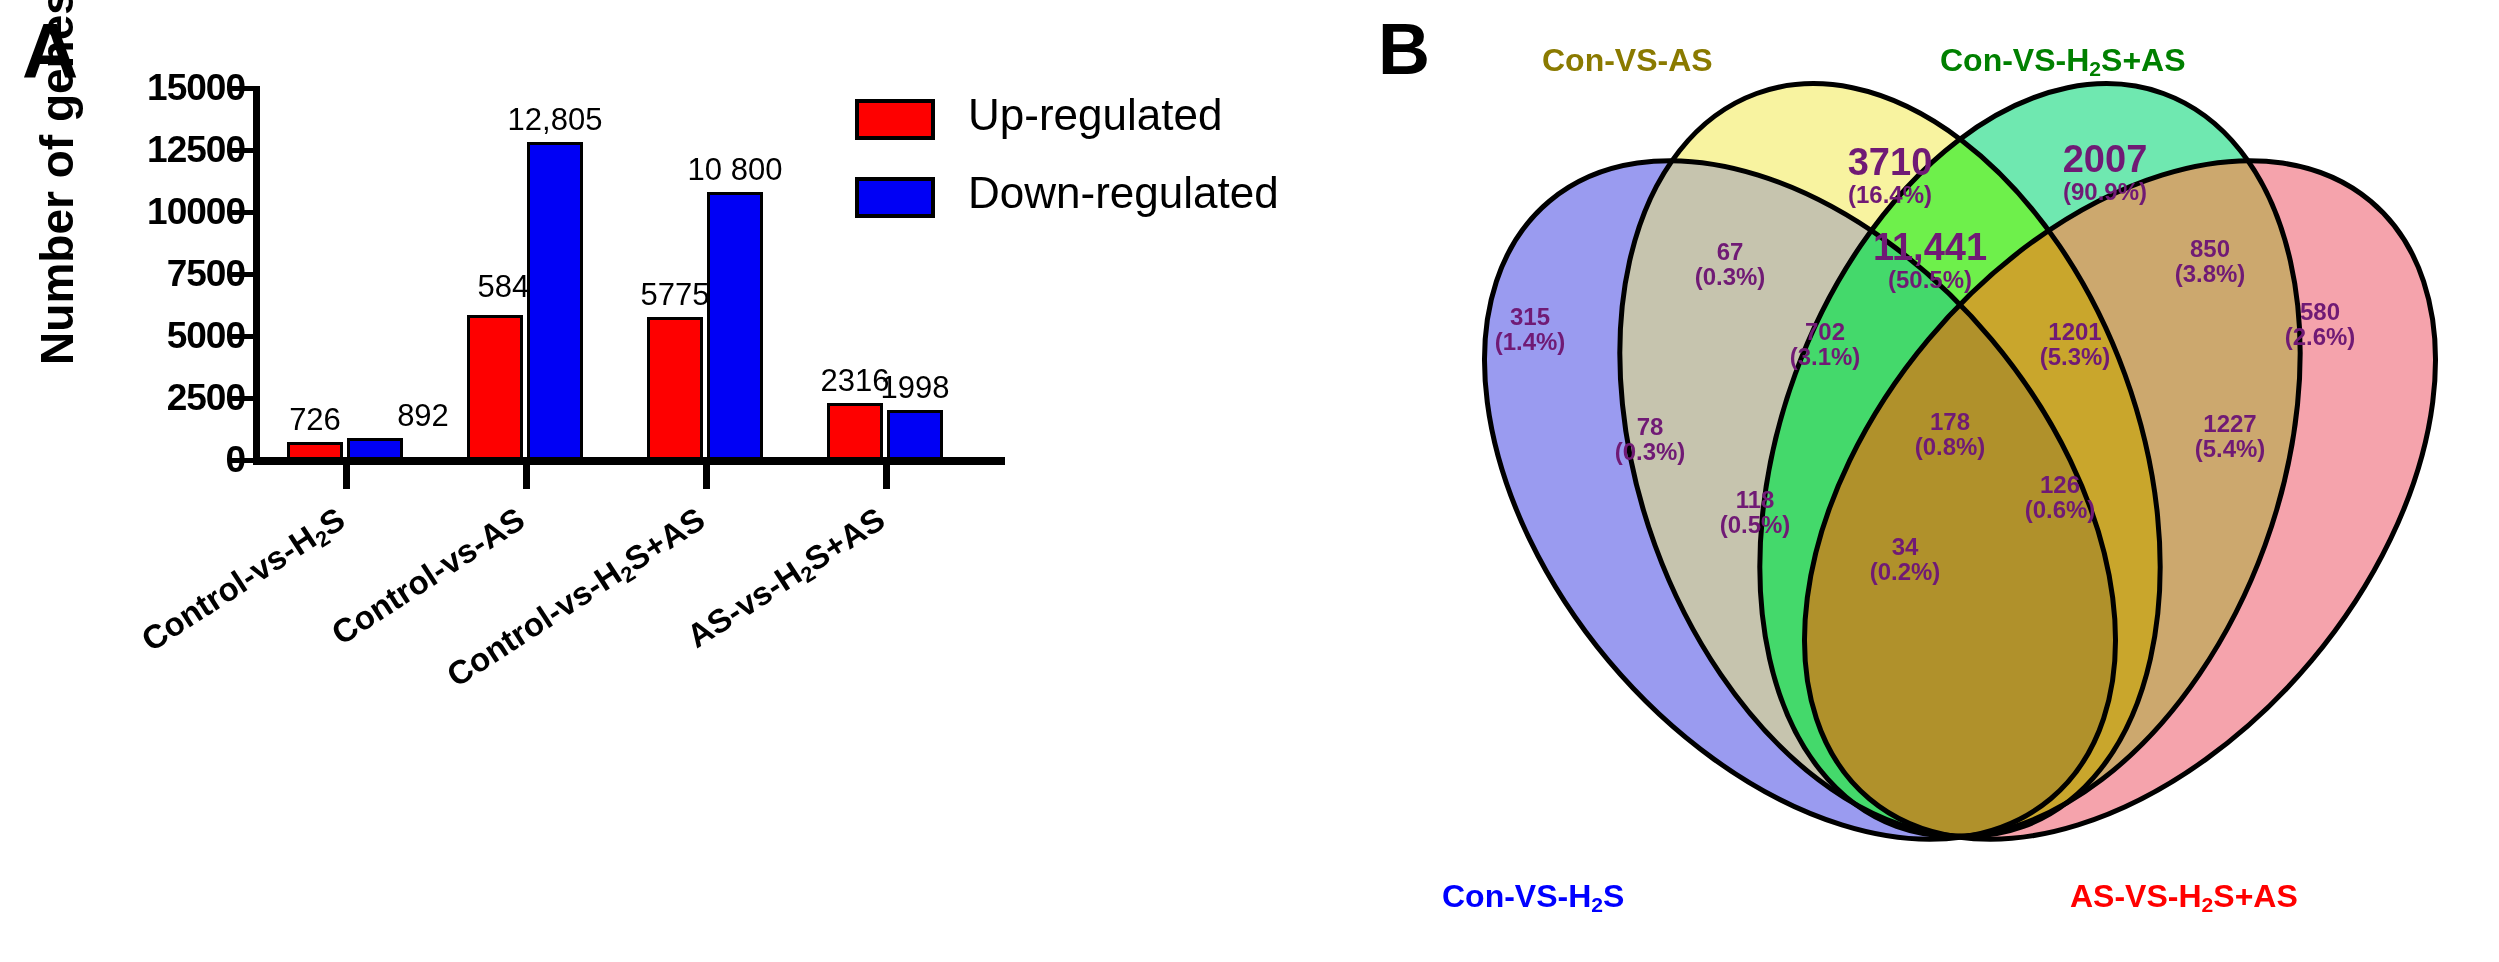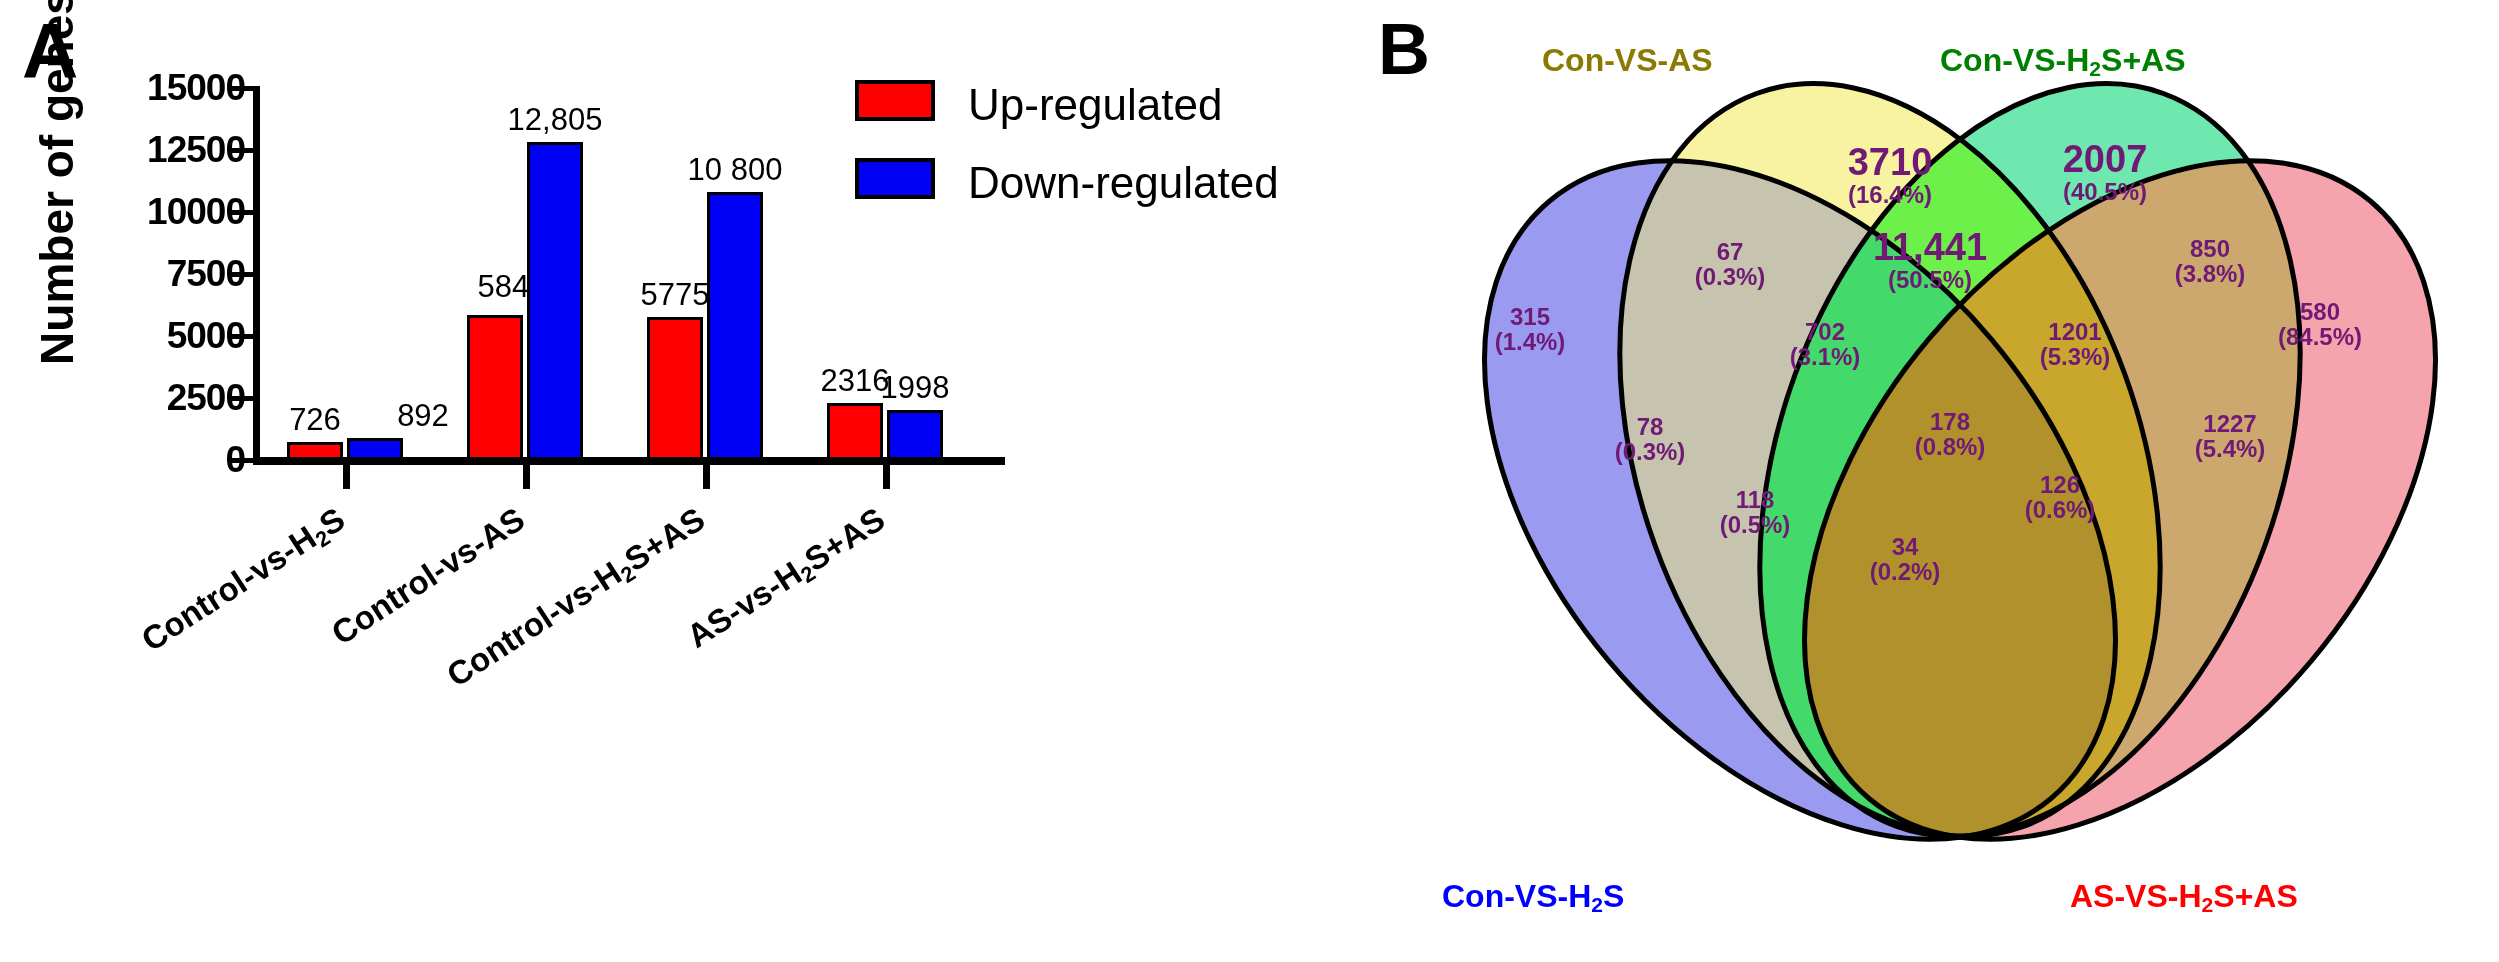--- a/index.html
+++ b/index.html
@@ -35,21 +35,21 @@
           font-family:"Liberation Sans",sans-serif;}
 
   .xtickmark{position:absolute;top:465px;width:7px;height:24px;background:#000;}
   .xcat{position:absolute;font-size:33px;font-weight:bold;color:#000;
         white-space:nowrap;transform-origin:right top;
         transform:rotate(-33deg);text-align:right;
         font-family:"Liberation Sans",sans-serif;}
   .xcat sub{font-size:0.66em;vertical-align:-0.25em;}
 
   #legend{position:absolute;left:855px;top:80px;}
-  .legend-row{display:flex;align-items:flex-start;height:60px;margin-bottom:18px;}
+  .legend-row{display:flex;align-items:flex-end;height:60px;margin-bottom:18px;}
   .legend-swatch{width:80px;height:41px;border:4px solid #000;box-sizing:border-box;margin-right:33px;}
   .legend-text{font-size:44px;color:#000;font-family:"Liberation Sans",sans-serif;}
 
   
   #panelB{position:absolute;left:1330px;top:0;width:1169px;height:962px;}
   #venn{position:absolute;left:0;top:0;width:1169px;height:962px;}
   .venn-label{position:absolute;font-weight:bold;font-size:32px;white-space:nowrap;
               font-family:"Liberation Sans",sans-serif;}
   .venn-label sub{font-size:0.66em;vertical-align:-0.25em;}
   .vnum{position:absolute;transform:translate(-50%,-50%);text-align:center;
@@ -212,21 +212,21 @@
       </g>
     </svg>
 
     <div id="vennNums">
         <div class="vnum big" style="left: 560px; top: 175px;">
           <span class="n">3710</span>
           <span class="p">(16.4%)</span>
         </div>
         <div class="vnum big" style="left: 775px; top: 172px;">
           <span class="n">2007</span>
-          <span class="p">(40.5%)</span>
+          <span class="p">(90.9%)</span>
         </div>
         <div class="vnum" style="left: 400px; top: 265px;">
           <span class="n">67</span>
           <span class="p">(0.3%)</span>
         </div>
         <div class="vnum big" style="left: 600px; top: 260px;">
           <span class="n">11,441</span>
           <span class="p">(50.5%)</span>
         </div>
         <div class="vnum" style="left: 880px; top: 262px;">
@@ -240,21 +240,21 @@
         <div class="vnum" style="left: 495px; top: 345px;">
           <span class="n">702</span>
           <span class="p">(3.1%)</span>
         </div>
         <div class="vnum" style="left: 745px; top: 345px;">
           <span class="n">1201</span>
           <span class="p">(5.3%)</span>
         </div>
         <div class="vnum" style="left: 990px; top: 325px;">
           <span class="n">580</span>
-          <span class="p">(84.5%)</span>
+          <span class="p">(2.6%)</span>
         </div>
         <div class="vnum" style="left: 320px; top: 440px;">
           <span class="n">78</span>
           <span class="p">(0.3%)</span>
         </div>
         <div class="vnum" style="left: 620px; top: 435px;">
           <span class="n">178</span>
           <span class="p">(0.8%)</span>
         </div>
         <div class="vnum" style="left: 900px; top: 437px;">

